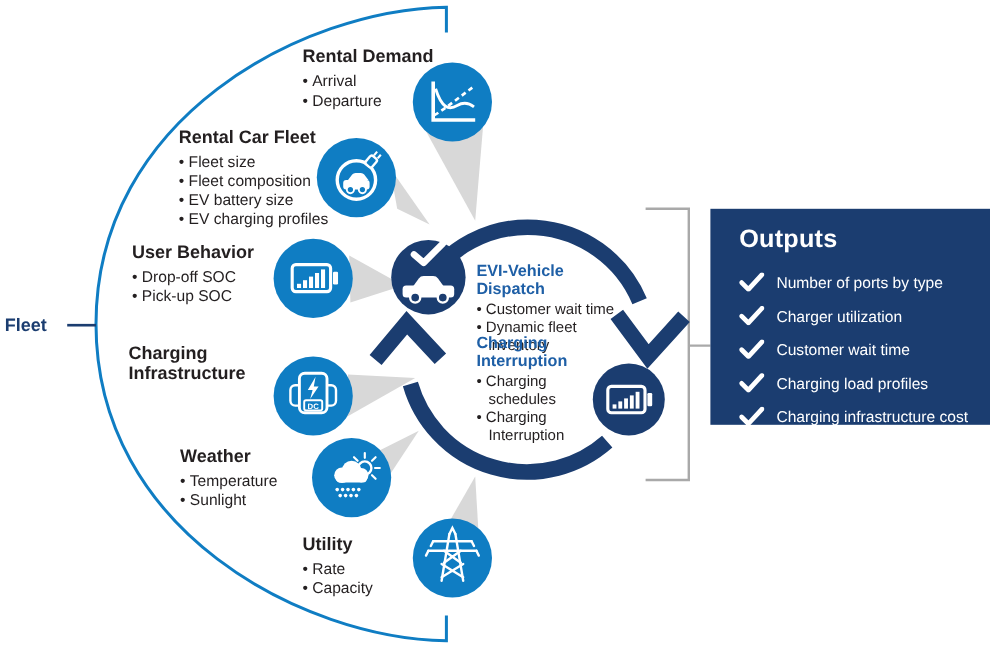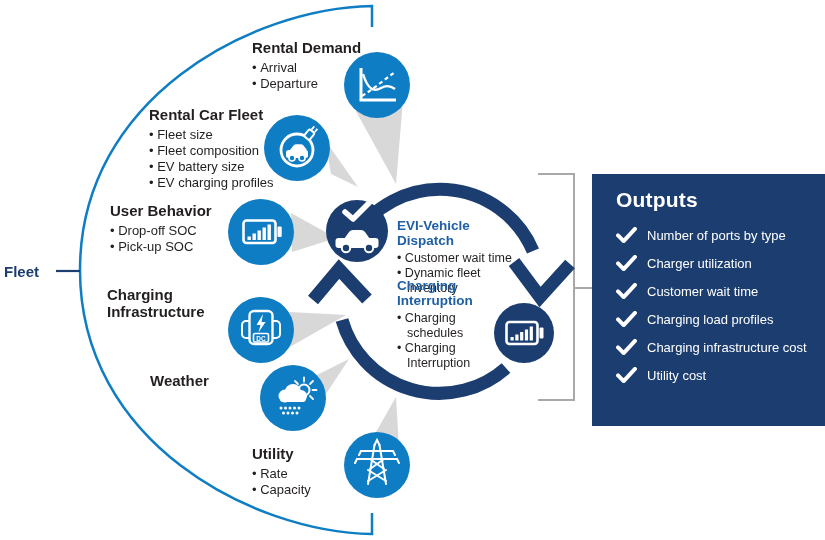--- a/index.html
+++ b/index.html
@@ -9,21 +9,21 @@
   .txt{position:absolute;z-index:5;color:#231f20;}
   .g-title{font-size:15px;font-weight:bold;line-height:1.1;margin:0 0 3px 0;color:#231f20;}
   .blist{list-style:none;margin:0;padding:0;font-size:13px;line-height:16px;color:#231f20;}
   .blist li{padding-left:11px;text-indent:-11px;}
   .blist li::before{content:"\2022\00a0";}
   .inputs-label{font-size:15px;font-weight:bold;color:#1b3d70;}
   .c-title{font-size:13.5px;font-weight:bold;line-height:1.08;color:#1e5fa6;margin:0 0 3px 0;}
   .c-list{list-style:none;margin:0;padding:0;font-size:12.5px;line-height:15px;color:#231f20;}
   .c-list li{padding-left:10px;text-indent:-10px;}
   .c-list li::before{content:"\2022\00a0";}
-  .outputs-box{position:absolute;left:592px;top:174px;width:233px;height:252px;
+  .outputs-box{position:absolute;left:592px;top:174px;width:233px;height:180px;
                background:#1b3d70;z-index:4;box-sizing:border-box;padding:14px 0 0 24px;}
   .o-title{color:#fff;font-size:21px;font-weight:bold;margin:0 0 9px 0;letter-spacing:.2px;}
   .o-row{display:flex;align-items:center;height:28px;gap:10px;}
   .o-row span{color:#fff;font-size:13px;font-weight:normal;white-space:nowrap;}
   .o-check{flex:0 0 auto;}
 </style>
 </head>
 <body>
 
 <div class="canvas">
@@ -187,20 +187,24 @@
       <li>Pick-up SOC</li>
     </ul>
   </div>
 
   <div class="txt" style="left:107px;top:287px;width:150px;">
     <div class="g-title" style="width:105px;">Charging Infrastructure</div>
   </div>
 
   <div class="txt" style="left:150px;top:373px;width:120px;">
     <div class="g-title">Weather</div>
+    <ul class="blist">
+      <li>Temperature</li>
+      <li>Sunlight</li>
+    </ul>
   </div>
 
   <div class="txt" style="left:252px;top:446px;width:100px;">
     <div class="g-title">Utility</div>
     <ul class="blist">
       <li>Rate</li>
       <li>Capacity</li>
     </ul>
   </div>
 

